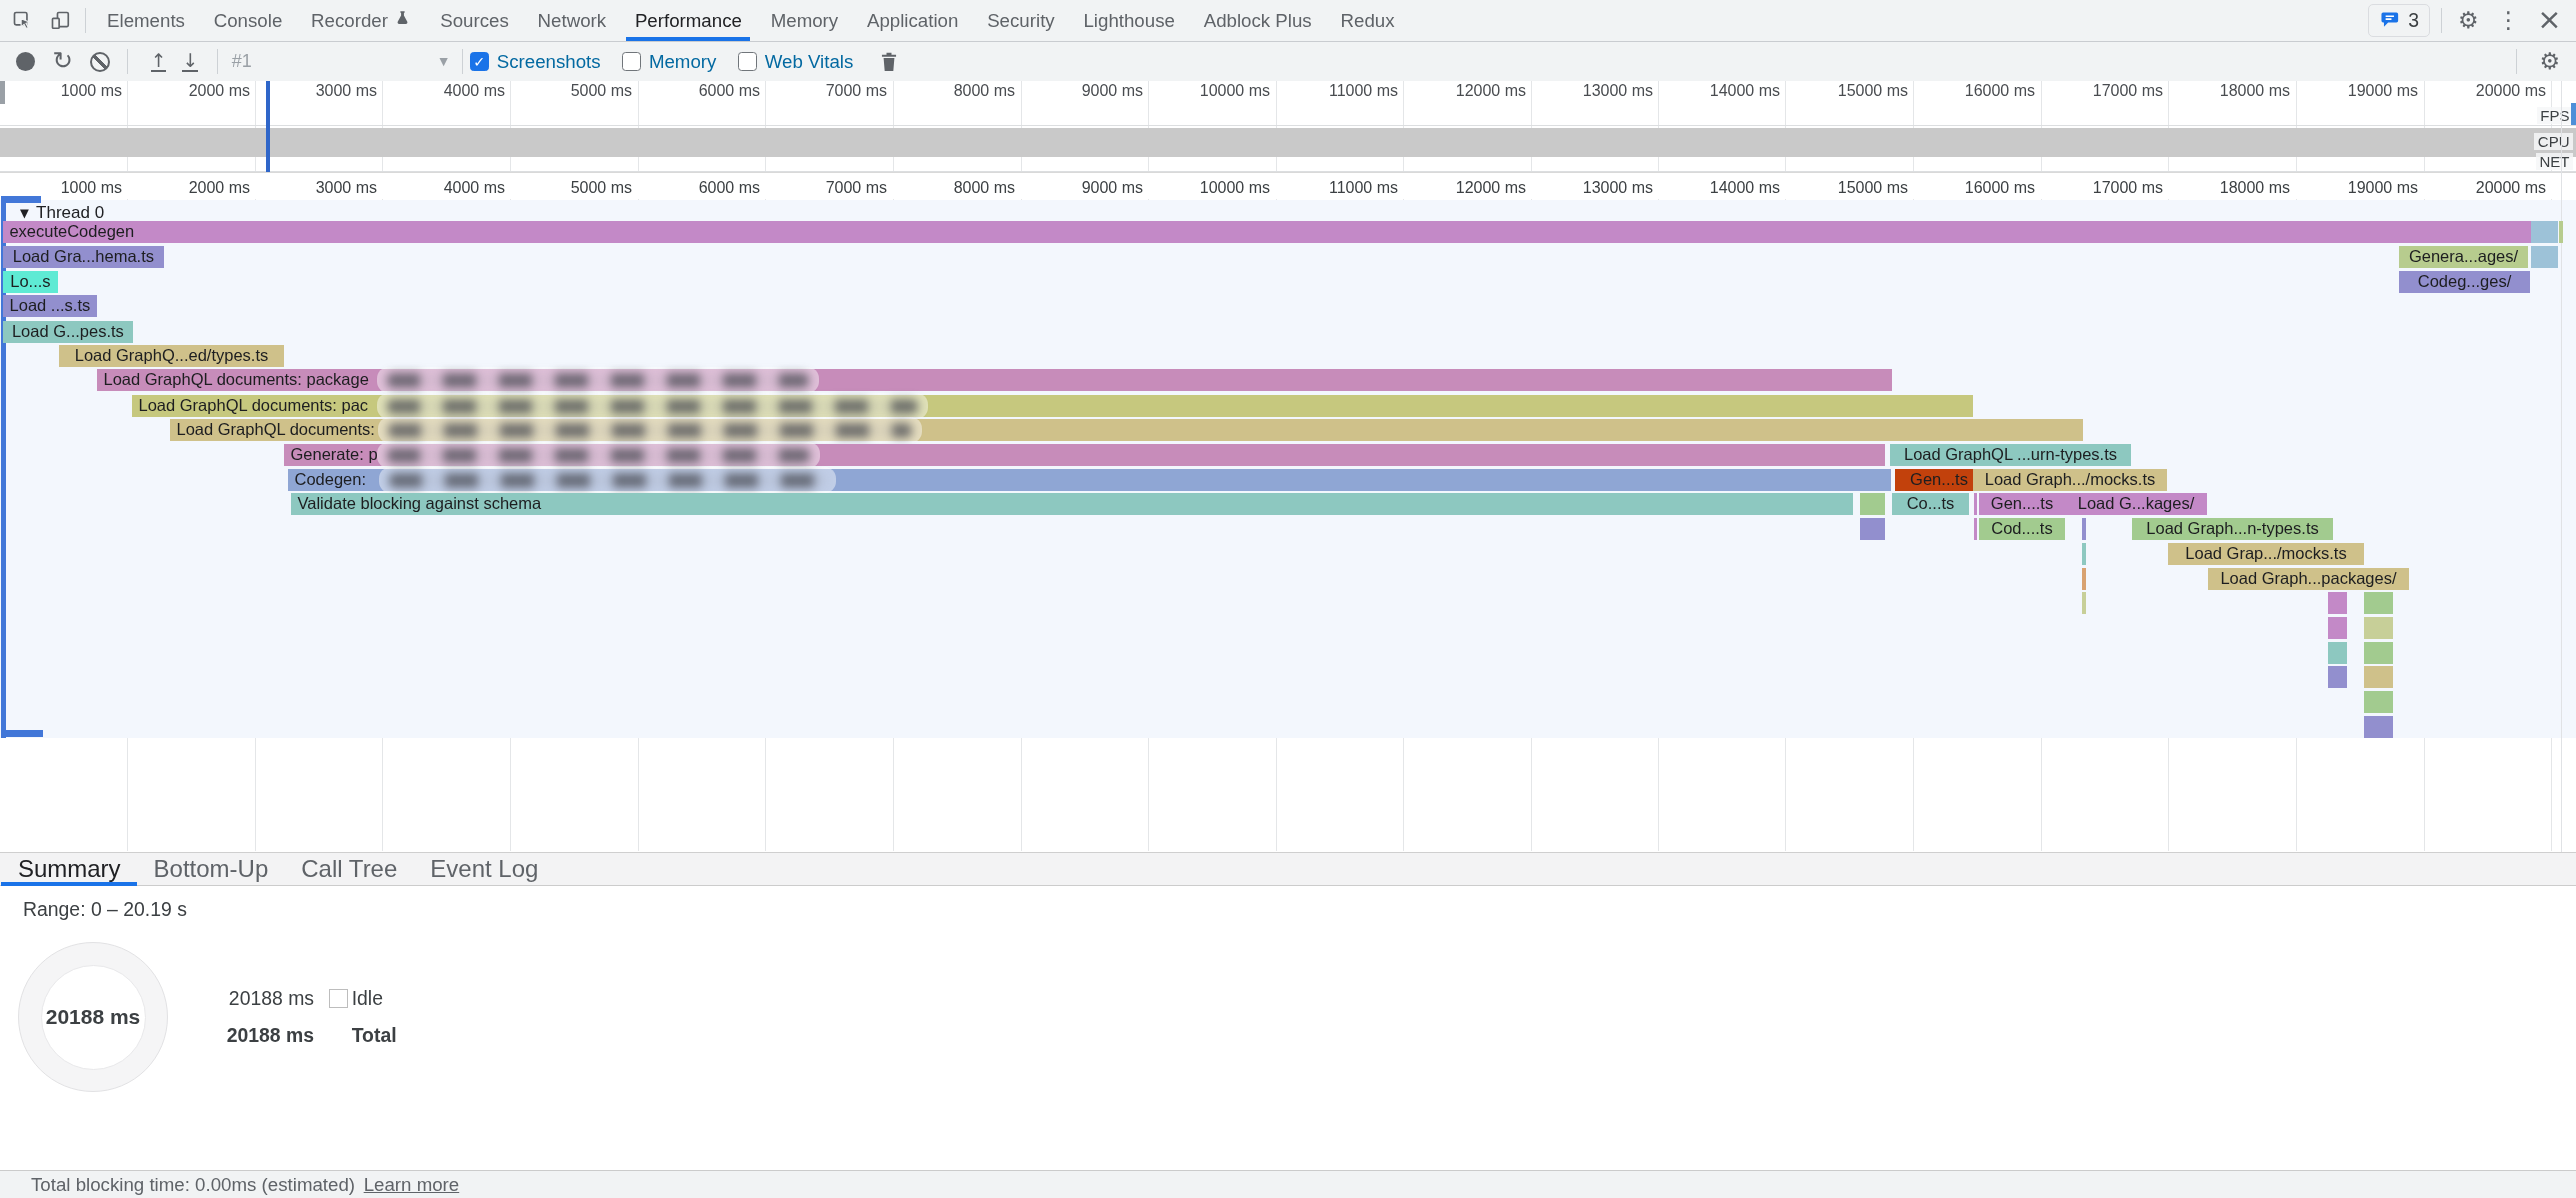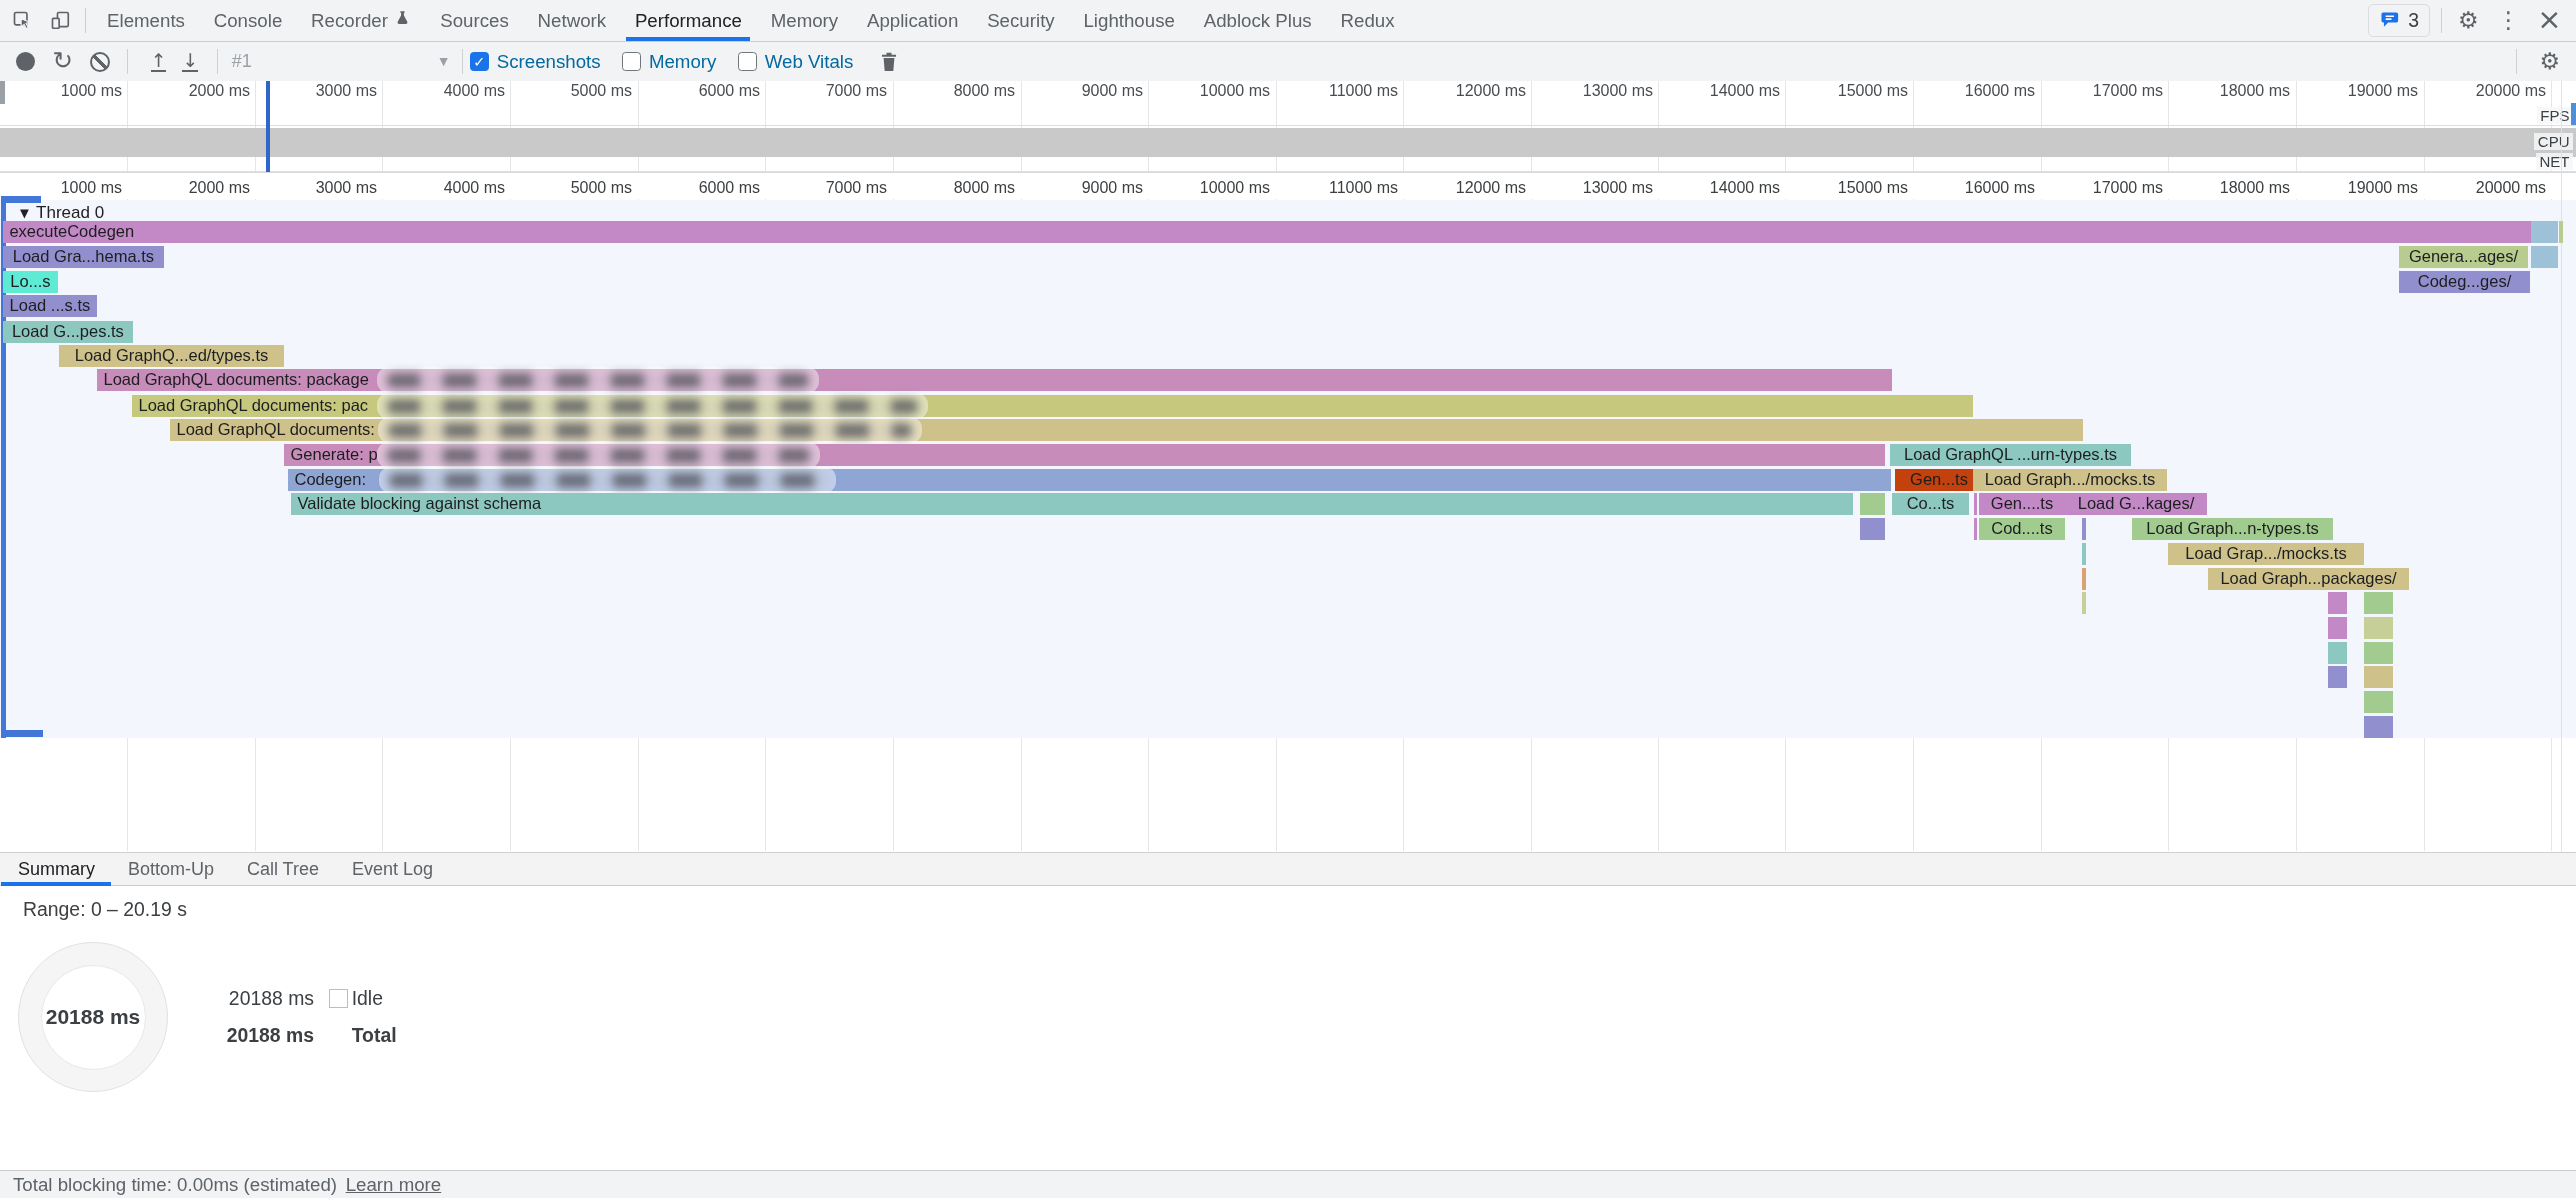--- a/index.html
+++ b/index.html
@@ -68,38 +68,38 @@
   .blabel{display:block;padding:0 6.5px;line-height:21.6px;font-size:16.5px;color:#1d1e20;
           white-space:nowrap;overflow:hidden;}
   .blabel.center{text-align:center;}
   .redact{position:absolute;top:-2.2px;height:26.6px;background:rgba(255,255,255,0.45);border-radius:11.5px;}
   .smear{position:absolute;left:10px;right:10px;top:5.8px;bottom:5.8px;border-radius:5.8px;
          background:repeating-linear-gradient(90deg,rgba(70,72,80,0.72) 0 33px,rgba(145,145,155,0.15) 33px 56px);
          filter:blur(5px);}
   
   .btabbar{position:absolute;left:0;top:852px;width:100%;height:34px;background:#f3f3f4;
            border-top:0.7px solid #cfcfcf;border-bottom:0.7px solid #cccccc;display:flex;padding-left:1.4px;box-sizing:border-box;}
-  .btab{position:relative;line-height:32px;padding:0 16.5px;font-size:18px;color:#5f6368;white-space:nowrap;text-align:right;}
+  .btab{position:relative;line-height:32px;padding:0 16.5px;font-size:24px;color:#5f6368;white-space:nowrap;text-align:right;}
   .btab.active{color:#202124;}
   .btab.active::after{content:"";position:absolute;left:0;right:0;bottom:-0.7px;height:3.6px;background:#1a73e8;}
   .range-text{position:absolute;left:23px;top:898px;font-size:19.4px;color:#3c4043;}
   .donut{position:absolute;left:18px;top:942px;width:150px;height:150px;border-radius:50%;
          background:#f5f5f6;border:0.7px solid #e2e2e4;box-sizing:border-box;}
   .donut-hole{position:absolute;left:21.6px;top:21.6px;width:105px;height:105px;border-radius:50%;
               background:#fff;border:0.7px solid #e8e8ea;box-sizing:border-box;}
   .donut-center{position:absolute;left:0;top:0;width:100%;height:100%;display:flex;align-items:center;
                 justify-content:center;font-size:21px;font-weight:bold;color:#3c4043;}
   #legend{position:absolute;left:217px;top:980px;}
   .lrow{display:flex;align-items:center;height:37px;}
   .lval{width:97px;text-align:right;font-size:19.4px;color:#3c4043;}
   .lswatch{width:18.7px;height:18.7px;border:0.7px solid #bdbdbd;background:#fff;margin-left:15px;box-sizing:border-box;}
   .llab{margin-left:4px;font-size:19.4px;color:#3c4043;}
   .b{font-weight:bold;}
   .statusbar{position:absolute;left:0;top:1170px;width:100%;height:29px;background:#f1f3f4;
-             border-top:0.7px solid #cbcbcb;display:flex;align-items:center;padding-left:13px;box-sizing:border-box;
+             border-top:0.7px solid #cbcbcb;display:flex;align-items:center;padding-left:31px;box-sizing:border-box;
              font-size:18.7px;color:#5f6368;}
   .statusbar a{color:#5f6368;text-decoration:underline;margin-left:8.6px;}
 </style>
 </head>
 <body>
 
 <div id="root">
 
   <div class="tabbar">
     <span class="tbicon">

